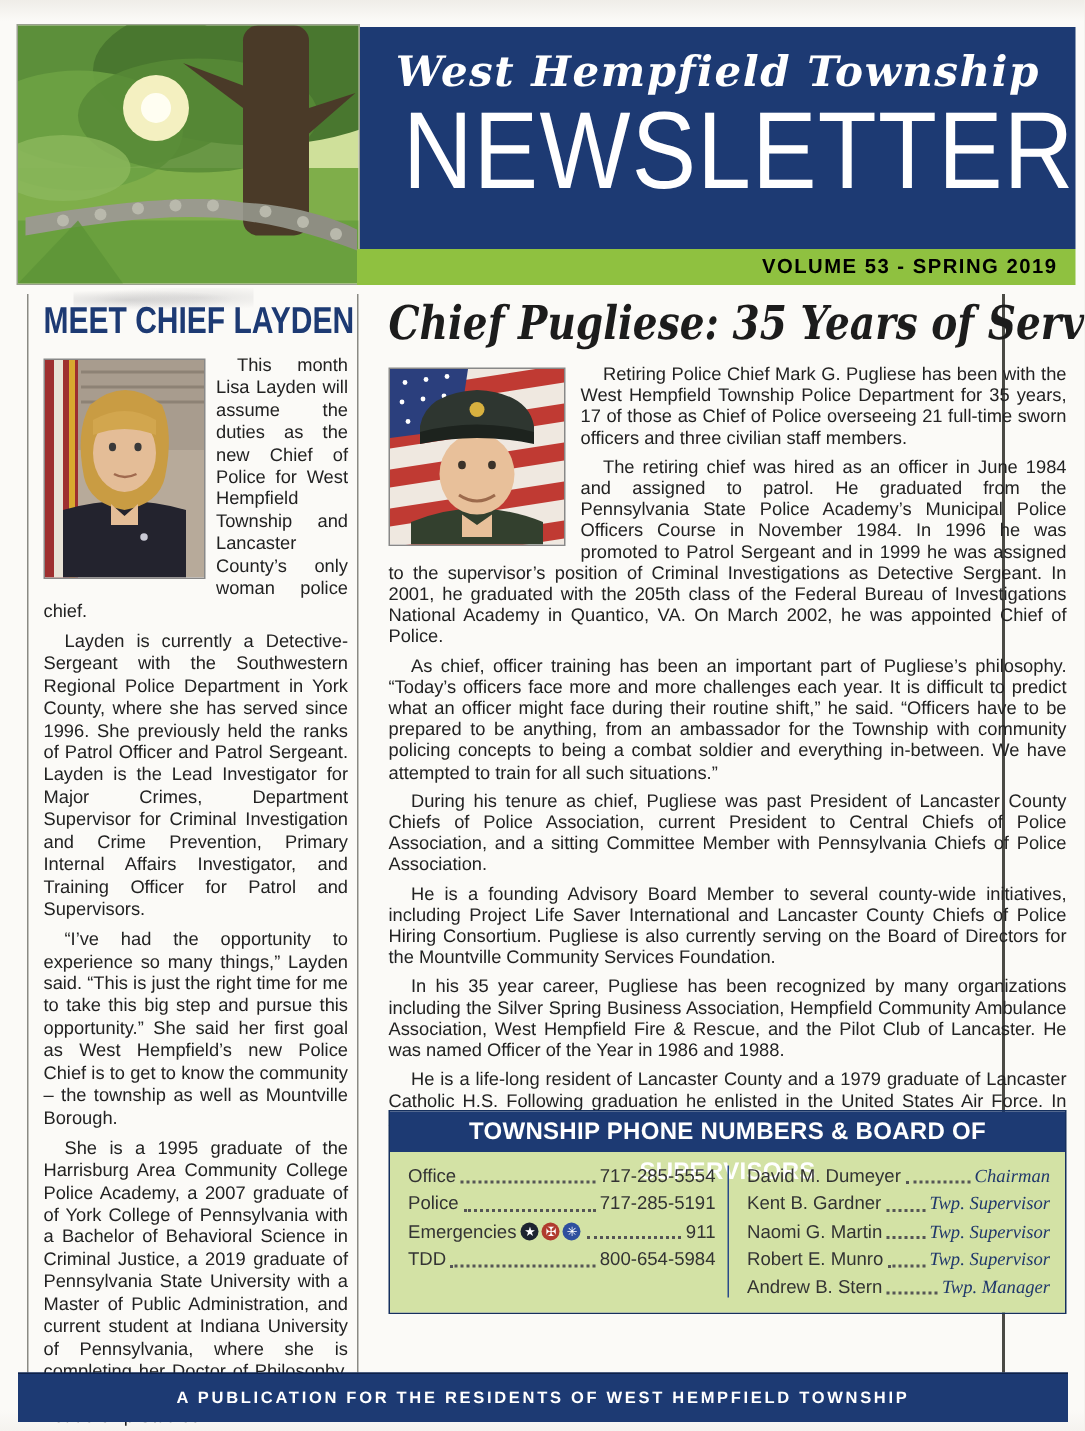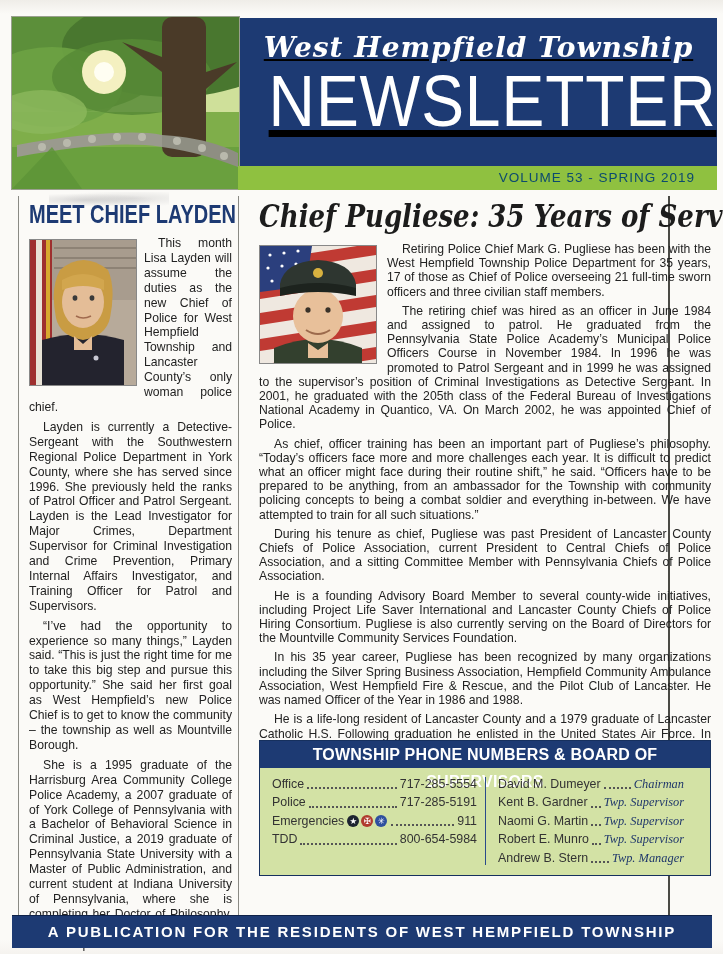--- a/index.html
+++ b/index.html
@@ -6,25 +6,25 @@
   body{
     width:723px;height:954px;position:relative;
     background:#f3f1ec;
     font-family:"Liberation Sans",sans-serif;
     overflow:hidden;
   }
   .page{position:absolute;inset:0;background:linear-gradient(180deg,#efede8 0px,#fbfaf7 14px,#fbfaf7 940px,#f5f3ef 954px);}
 
   
   .hero-photo{position:absolute;left:11px;top:16px;width:229px;height:174px;border:1px solid #9aa08f;box-sizing:border-box;}
-  .banner{position:absolute;left:240px;top:18px;width:477px;height:148px;text-decoration:underline;}
+  .banner{position:absolute;left:240px;top:18px;width:477px;height:148px;}
   .script-title{color:#fff;font-family:"DejaVu Serif",serif;font-style:italic;font-weight:bold;font-size:28px;text-align:center;margin:0;padding-top:13px;letter-spacing:1px;}
   .masthead{color:#fff;font-size:73px;line-height:1.02;text-align:center;margin:0;transform:scaleX(0.88);transform-origin:center;letter-spacing:1px;font-weight:normal;}
   .volume-bar{position:absolute;left:238px;top:166px;width:479px;height:24px;}
-  .volume-text{color:#0c4a6e;font-weight:normal;font-size:13.5px;line-height:24px;text-align:right;padding-right:22px;letter-spacing:1px;}
+  .volume-text{color:#000000;font-weight:bold;font-size:13.5px;line-height:24px;text-align:right;padding-right:12px;letter-spacing:1px;}
 
   
   .content{position:absolute;left:18px;top:196px;width:652px;height:719px;border-left:1px solid #8a8a84;border-right:2px solid #4a4a45;box-sizing:border-box;background:transparent;}
   .col-divider{position:absolute;left:219px;top:0;bottom:0;width:1px;background:#8a8a84;}
 
   
   .left-col{position:absolute;left:10px;top:4px;width:203px;}
   .left-headline{font-size:25px;font-weight:bold;white-space:nowrap;transform:scaleX(0.80);transform-origin:left;margin:0 0 7px 0;letter-spacing:0;}
   .layden-photo{float:left;width:108px;height:147px;margin:3px 7px 2px 0;border:1px solid #888;box-sizing:border-box;}
   .left-col p{font-size:12.2px;line-height:14.9px;text-align:justify;text-indent:14px;margin:0 0 5px 0;color:#222;}
@@ -32,36 +32,36 @@
 
   
   .right-col{position:absolute;left:240px;top:2px;width:452px;}
   .script-headline{font-family:"DejaVu Serif",serif;font-style:italic;font-weight:bold;font-size:31px;color:#1c1c1c;margin:0 0 8px 0;white-space:nowrap;transform:scaleX(0.84);transform-origin:left;}
   .pugliese-photo{float:left;width:118px;height:119px;margin:3px 10px 3px 0;border:1px solid #888;box-sizing:border-box;}
   .right-col p{font-size:12.2px;line-height:14.2px;text-align:justify;text-indent:15px;margin:0 0 5px 0;color:#222;}
 
   
   .info-box{position:absolute;left:240px;top:544px;width:452px;border:1px solid #16305e;box-sizing:border-box;}
   .info-box-header{height:27px;line-height:27px;text-align:center;color:#fff;font-weight:bold;font-size:16px;letter-spacing:.2px;}
-  .info-box-body{display:flex;padding:7px 26px 8px 12px;}
+  .info-box-body{display:flex;padding:7px 10px 8px 12px;}
   .phones{width:205px;}
   .box-vline{width:1px;background:#2a4a8a;margin:2px 8px;}
   .sups{flex:1;padding-left:4px;}
   .row{display:flex;align-items:flex-end;font-size:12.4px;line-height:18.4px;color:#333;}
   .row .leader{flex:1;border-bottom:2px dotted #555;margin:0 3px 4px 3px;min-width:8px;}
   .row .val{white-space:nowrap;}
   .sup-name{white-space:nowrap;color:#333;}
   .sup-title{white-space:nowrap;font-family:"Liberation Serif",serif;font-style:italic;color:#20386b;}
   .website{text-align:center;font-size:12.6px;color:#333;line-height:18px;margin-top:1px;}
   .eicons{display:inline-flex;gap:2px;margin:0 1px 3px 3px;}
   .eicon{width:12px;height:12px;border-radius:50%;color:#fff;font-size:8.5px;line-height:12px;text-align:center;display:inline-block;}
 
   
   .footer-bar{position:absolute;left:12px;top:915px;width:700px;height:33px;border-top:1px solid #0e2148;box-sizing:border-box;}
-  .footer-text{color:#fff;font-weight:bold;font-size:15px;letter-spacing:1.8px;text-align:center;line-height:32px;}
+  .footer-text{color:#fff;font-weight:bold;font-size:11px;letter-spacing:1.8px;text-align:center;line-height:32px;}
 </style>
 </head>
 <body>
 
 <div class="page">
 
   <div class="hero-photo">
     <svg width="227" height="172" viewBox="0 0 227 172">
       <rect width="227" height="172" fill="#cfe09a"></rect>
       <rect y="95" width="227" height="77" fill="#7fae4a"></rect>

